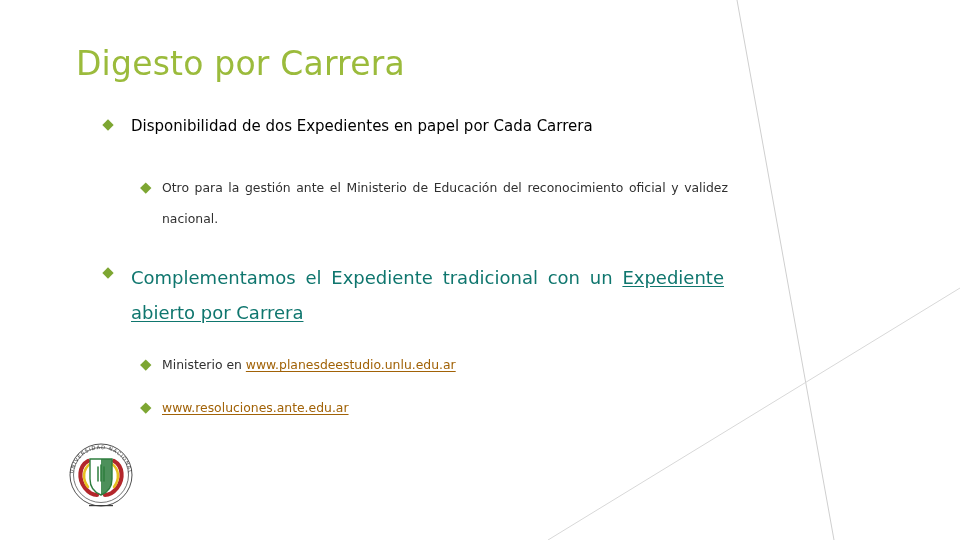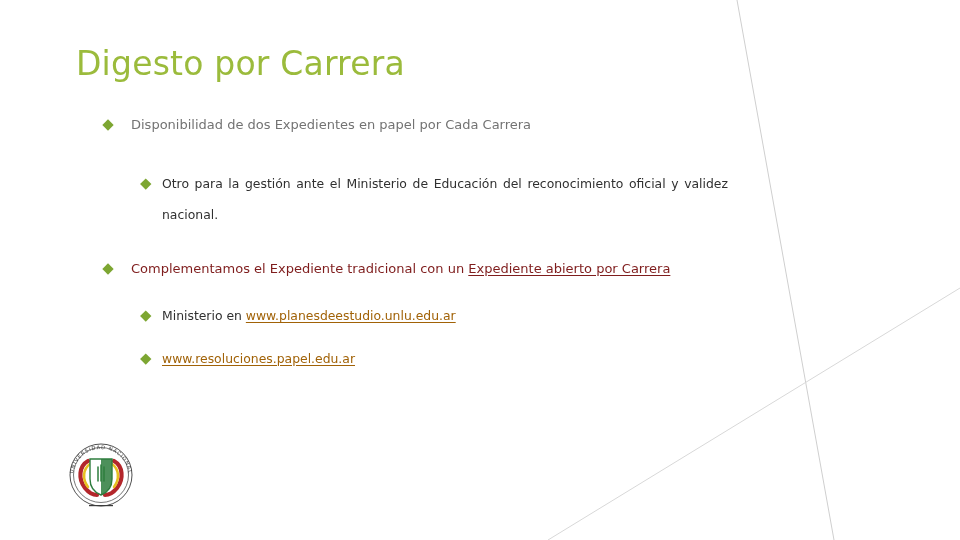--- a/index.html
+++ b/index.html
@@ -47,22 +47,22 @@
     top: 112px;
     width: 960px;
   }
 
   
   .lvl1 {
     margin-left: 104px;
     margin-right: 236px;
     padding-left: 27px;
     position: relative;
-    font-size: 13px;
-    color: #737373;
+    font-size: 15px;
+    color: #000000;
     line-height: 1.95;
     text-align: justify;
   }
   .lvl1 .dia {
     position: absolute;
     left: 0px;
     top: 9px;
     width: 8px;
     height: 8px;
     background: #7DA632;
@@ -94,21 +94,21 @@
   .spacer-s { height: 12px; }
   .spacer-m { height: 20px; }
   .spacer-l { height: 26px; }
 
   .u { text-decoration: underline; text-underline-offset: 2px; }
   .link {
     color: #a16207;
     text-decoration: underline;
     text-underline-offset: 2px;
   }
-  .strong-line { font-size: 13px; color: #7f1d1d; }
+  .strong-line { font-size: 18px; color: #0f766e; }
 
   
   .seal {
     position: absolute;
     left: 62px;
     top: 433px;
     width: 78px;
     height: 80px;
   }
 </style>
@@ -152,21 +152,21 @@
 
     <div class="lvl2 no-justify">
       <span class="dia"></span>
       <span>Ministerio en </span><span class="link">www.planesdeestudio.unlu.edu.ar</span>
     </div>
 
     <div class="spacer-s"></div>
 
     <div class="lvl2">
       <span class="dia"></span>
-      <span style="display:block; text-align:left;"><span class="link">www.resoluciones.papel.edu.ar</span></span>
+      <span style="display:block; text-align:left;"><span class="link">www.resoluciones.ante.edu.ar</span></span>
     </div>
 
   </div>
 
   <svg class="seal" viewBox="0 0 78 80" width="78" height="80">
     <defs>
       <path id="ringpath" d="M 39,68 m -29,0 a 29,29 0 1,1 58,0 a 29,29 0 1,1 -58,0" fill="none"></path>
       <path id="arcText" d="M 11,44 A 28,28 0 0 1 67,44" fill="none"></path>
     </defs>
 

